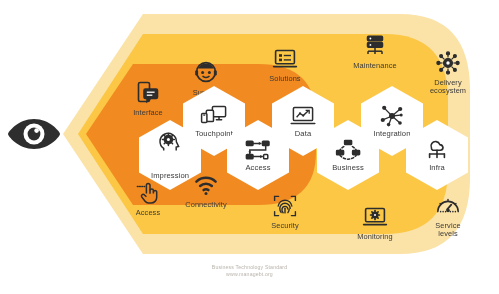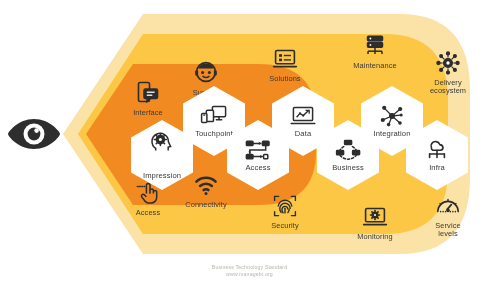--- a/index.html
+++ b/index.html
@@ -261,21 +261,21 @@
         </g>
         <path d="M5 10.6 L6.1 11.6" stroke-width="1.4"></path>
         <path d="M13 6.4 L13 7.9" stroke-width="1.4"></path>
         <path d="M21 10.6 L19.9 11.6" stroke-width="1.4"></path>
       </svg>
     </span>
     <span class="cap">Service
 levels</span>
   </div>
 
-  <div class="hex" style="left:162px;top:155px;gap:16px;">
+  <div class="hex" style="left:170px;top:155px;gap:16px;">
     <span class="glyph">
       <svg viewBox="0 0 28 26" width="28" height="26" fill="none" stroke="#2d2d2d" stroke-width="1.5">
         <path d="M20.2 21.4 L20.2 18 l2.4 -.6 -2.2 -4.6 a8.2 8.2 0 1 0 -12.7 6.6 l0 2" fill="none" stroke="#2d2d2d"></path>
         <circle cx="12.4" cy="10.6" r="4.1" fill="#2d2d2d" stroke="#2d2d2d"></circle>
         <circle cx="12.4" cy="10.6" r="1.5" fill="#ffffff" stroke="none"></circle>
         <g stroke-width="1.5" stroke-linecap="round">
           <line x1="12.4" y1="4.6" x2="12.4" y2="6"></line>
           <line x1="12.4" y1="15.2" x2="12.4" y2="16.6"></line>
           <line x1="6.4" y1="10.6" x2="7.8" y2="10.6"></line>
           <line x1="17" y1="10.6" x2="18.4" y2="10.6"></line>

